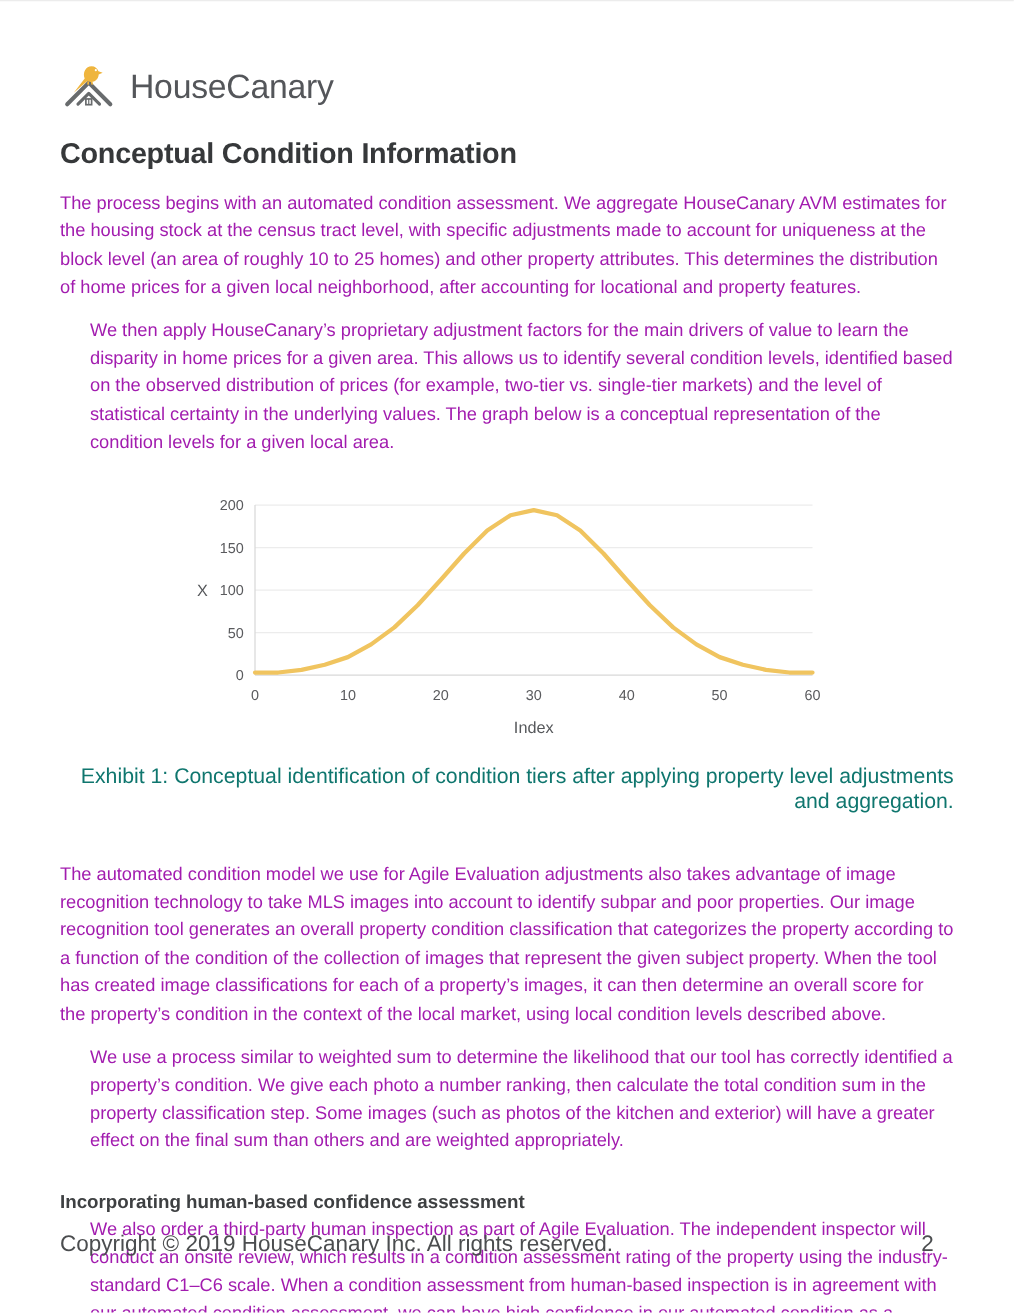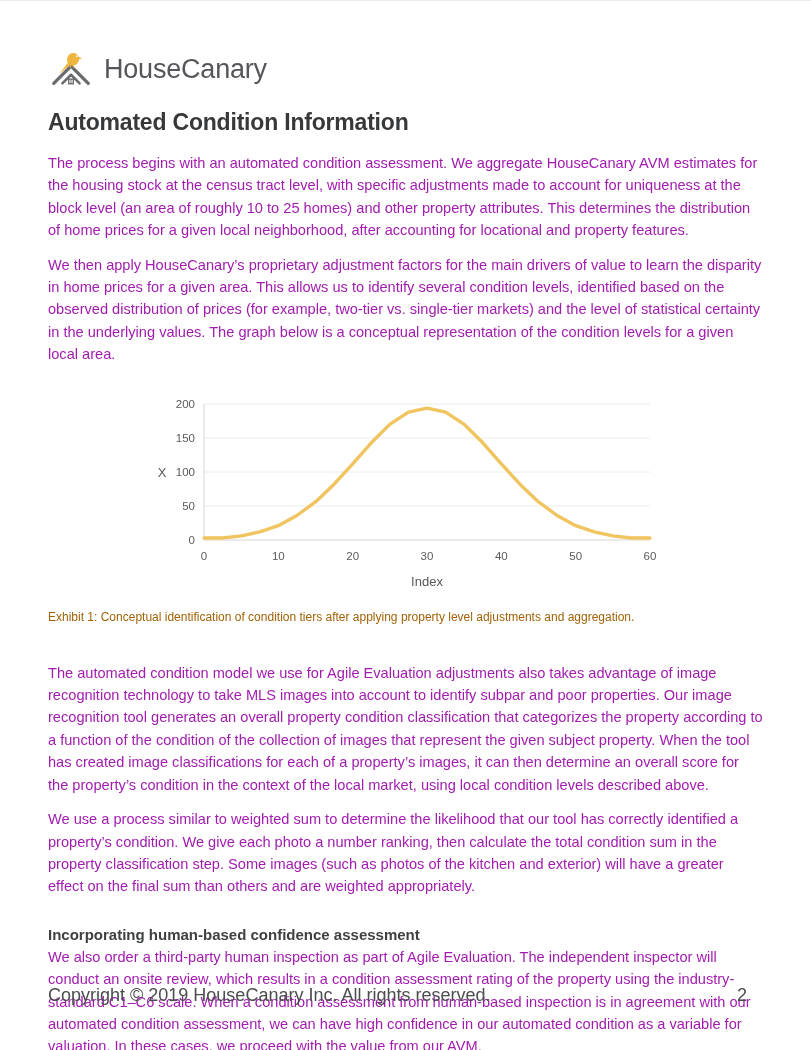--- a/index.html
+++ b/index.html
@@ -17,28 +17,28 @@
     overflow: hidden;
   }
   .logo-row { display: flex; align-items: center; gap: 10px; height: 48px; margin-bottom: 16px; }
   .logo-row svg { display: block; }
   .brand-name { font-size: 27px; color: #54565a; font-weight: 500; letter-spacing: -0.2px; }
   h1.doc-title { font-size: 23px; color: #36383a; font-weight: 700; margin: 2px 0 16px 0; letter-spacing: -0.2px; }
   h2.sec-heading { font-size: 15px; color: #3e4042; font-weight: 700; margin: 0 0 3px 0; }
   .sec { margin-bottom: 0; }
   .sec + .sec { margin-top: 28px; }
   p.body-text { font-size: 14.6px; line-height: 22.4px; color: #a21caf; margin: 0 0 12px 0; }
-  p.body-text:last-child { margin-bottom: 0; }
+  p.body-text:last-child { margin-bottom: 0; margin-left: 24px; }
   figure.chart-figure { margin: 26px 0 38px 0; }
   .chart-wrap { width: 520px; margin: 0 auto; }
   svg.chart text { font-family: "Liberation Sans", sans-serif; }
   svg.chart .tick { font-size: 11.5px; fill: #5a5b5e; }
   svg.chart .axis-label { font-size: 13px; fill: #56585b; }
   figcaption.chart-caption {
-    text-align: left; font-size: 12px; color: #a16207; margin-top: 14px;
+    text-align: right; font-size: 17px; color: #0f766e; margin-top: 14px;
   }
   footer.page-footer {
     position: absolute; left: 48px; right: 64px; top: 984px;
     display: flex; justify-content: space-between; align-items: baseline;
     font-size: 18px; color: #4b4d4f;
   }
 </style>
 </head>
 <body>
 
@@ -55,21 +55,21 @@
       <line x1="24" y1="32.6" x2="24" y2="37.4" stroke="#686b6d" stroke-width="1"></line>
 
       <path d="M11.5 27.5 L20.6 15.5 C18.6 10.5 21.6 5.2 26.3 5.2 C29.2 5.2 31.3 6.9 32.1 9.4 L35.6 10.8 L32.3 12.2 C32.1 15.9 29.2 18.7 25.4 18.4 L22.9 17.7 Z" fill="#efb53e"></path>
       <circle cx="29.9" cy="8.6" r="0.9" fill="#ffffff"></circle>
       <line x1="23.6" y1="18" x2="23.4" y2="20.6" stroke="#efb53e" stroke-width="1.4"></line>
       <line x1="26.4" y1="18.2" x2="26.9" y2="20.6" stroke="#efb53e" stroke-width="1.4"></line>
     </svg>
     <span class="brand-name">HouseCanary</span>
   </div>
 
-  <h1 class="doc-title">Automated Condition Information</h1>
+  <h1 class="doc-title">Conceptual Condition Information</h1>
 
   <section class="sec">
     <p class="body-text">The process begins with an automated condition assessment. We aggregate HouseCanary AVM estimates for the housing stock at the census tract level, with specific adjustments made to account for uniqueness at the block level (an area of roughly 10 to 25 homes) and other property attributes. This determines the distribution of home prices for a given local neighborhood, after accounting for locational and property features.</p>
     <p class="body-text">We then apply HouseCanary’s proprietary adjustment factors for the main drivers of value to learn the disparity in home prices for a given area. This allows us to identify several condition levels, identified based on the observed distribution of prices (for example, two-tier vs. single-tier markets) and the level of statistical certainty in the underlying values. The graph below is a conceptual representation of the condition levels for a given local area.</p>
   </section>
 
   <figure class="chart-figure">
     <div class="chart-wrap">
       <svg class="chart" id="chart-svg" width="520" height="200" viewBox="0 0 520 200">
           <line x1="58" x2="504" y1="148" y2="148" stroke="#d8d8d8" stroke-width="1"></line>

